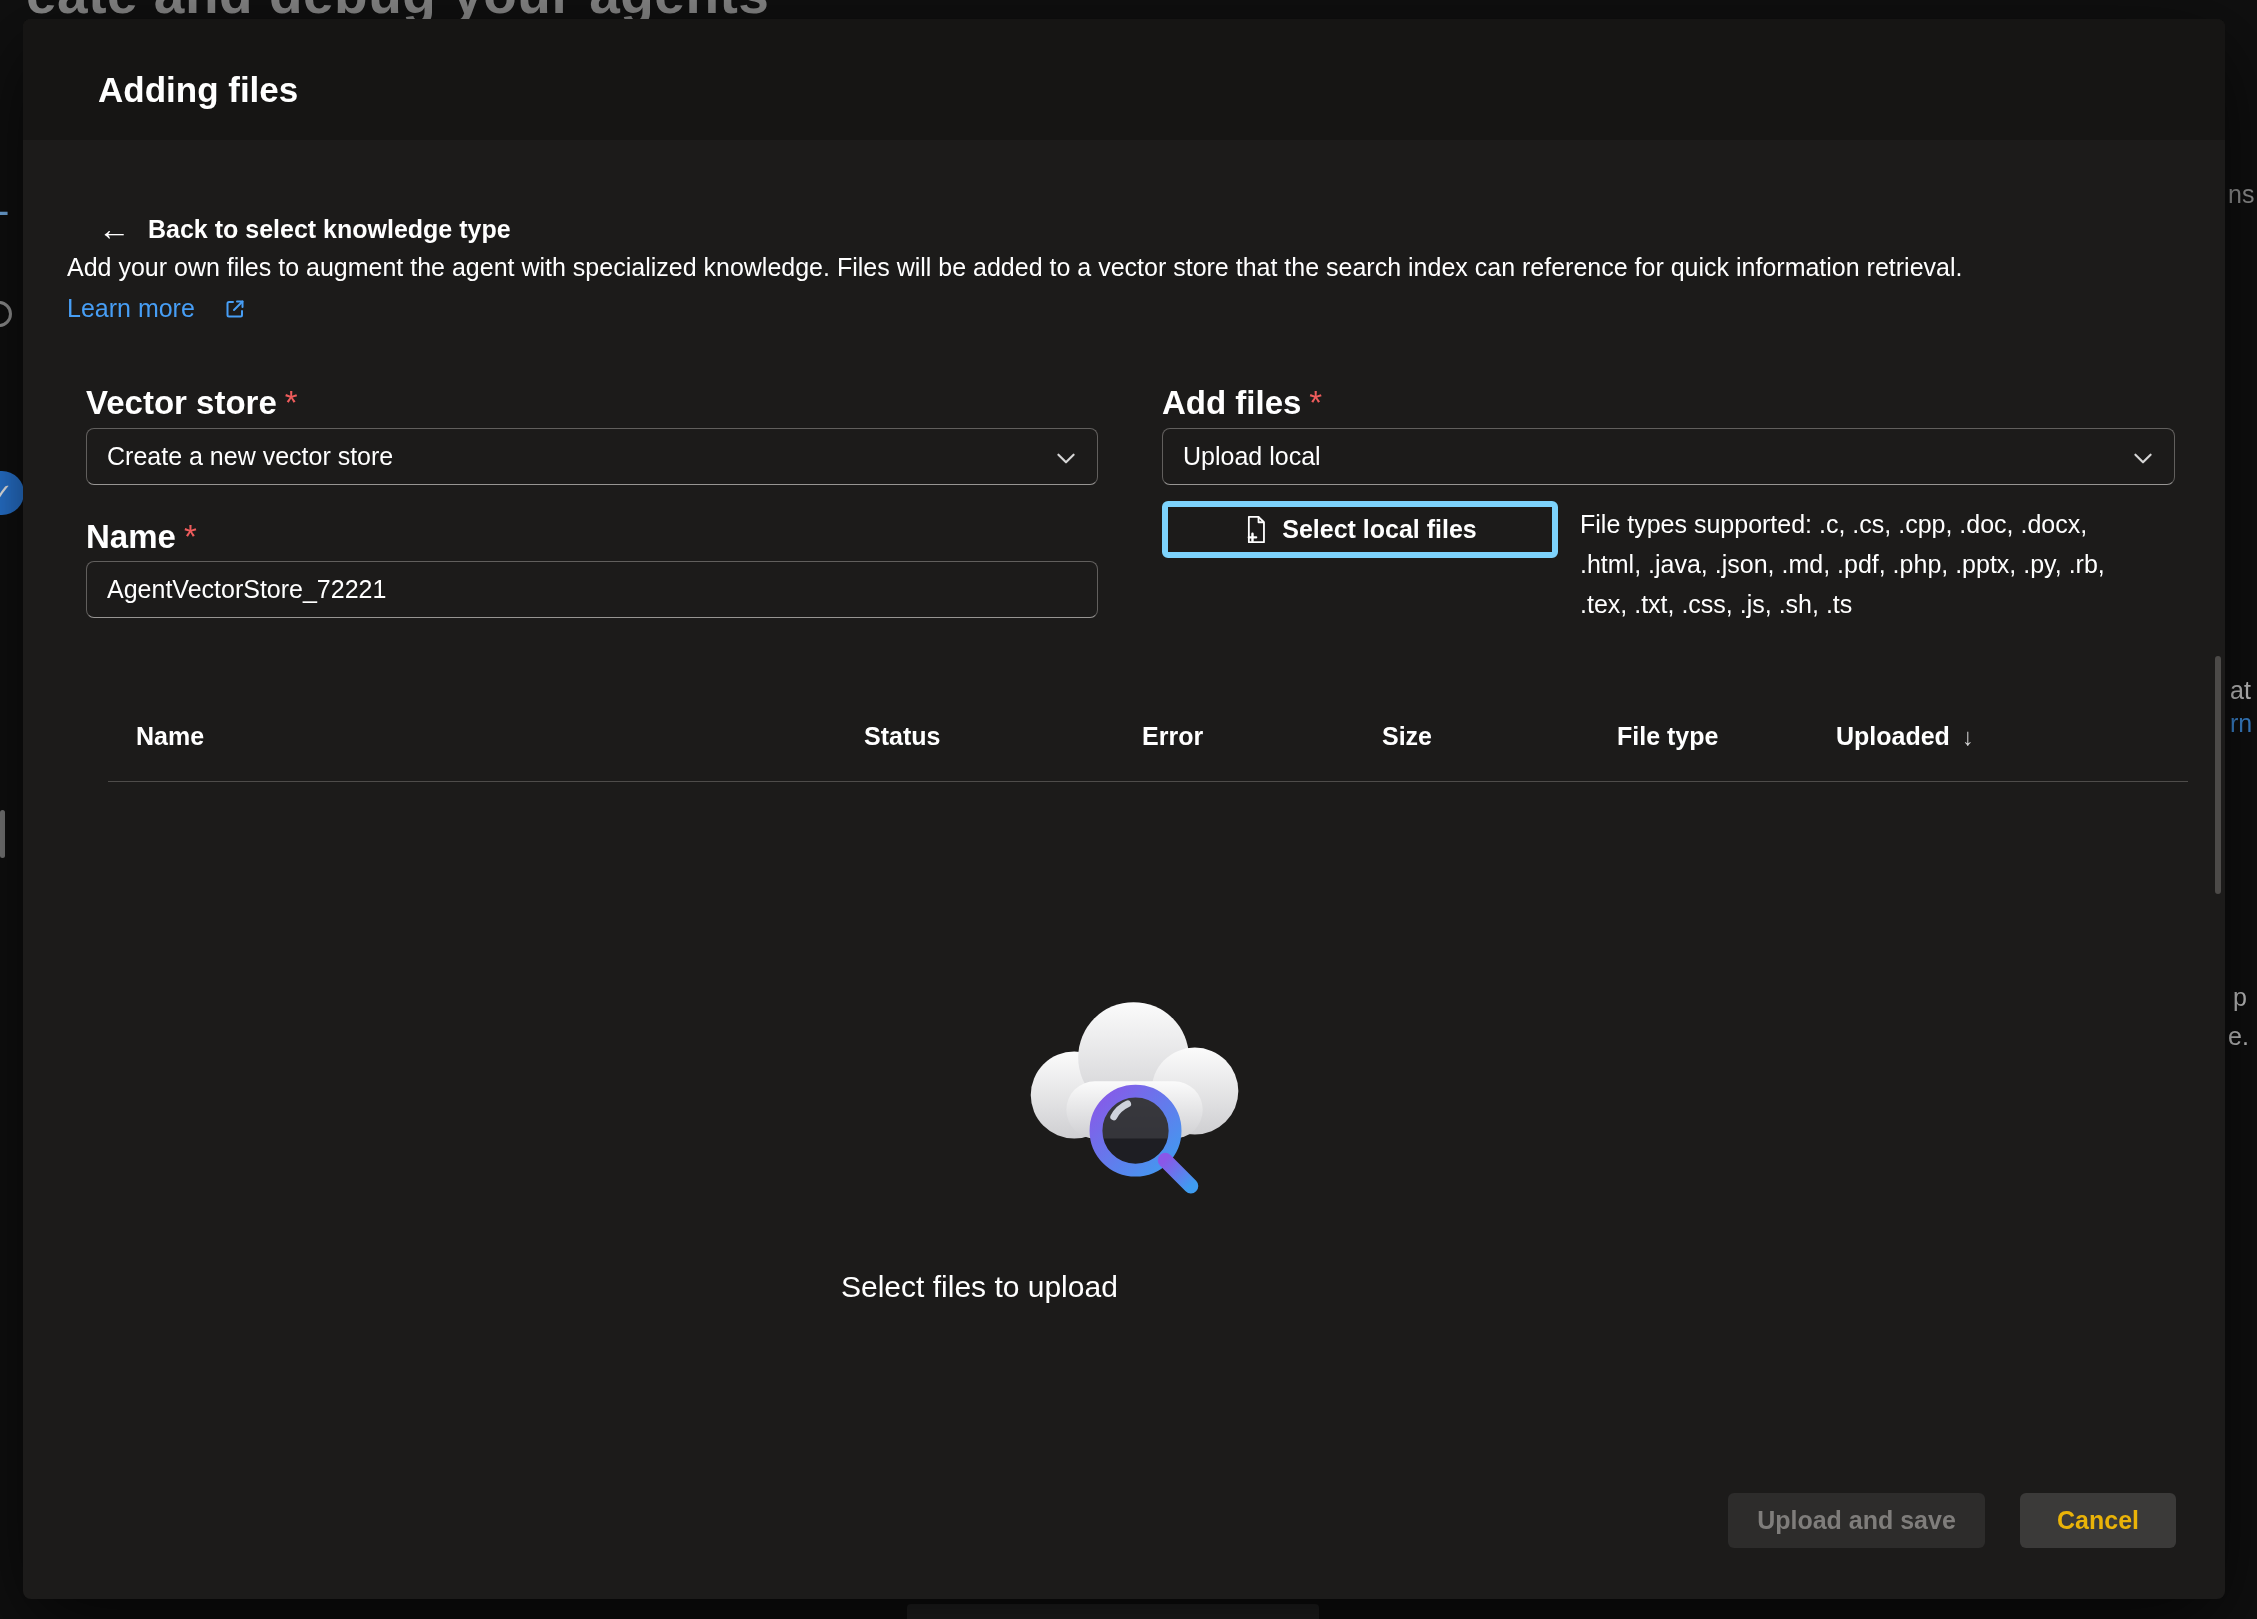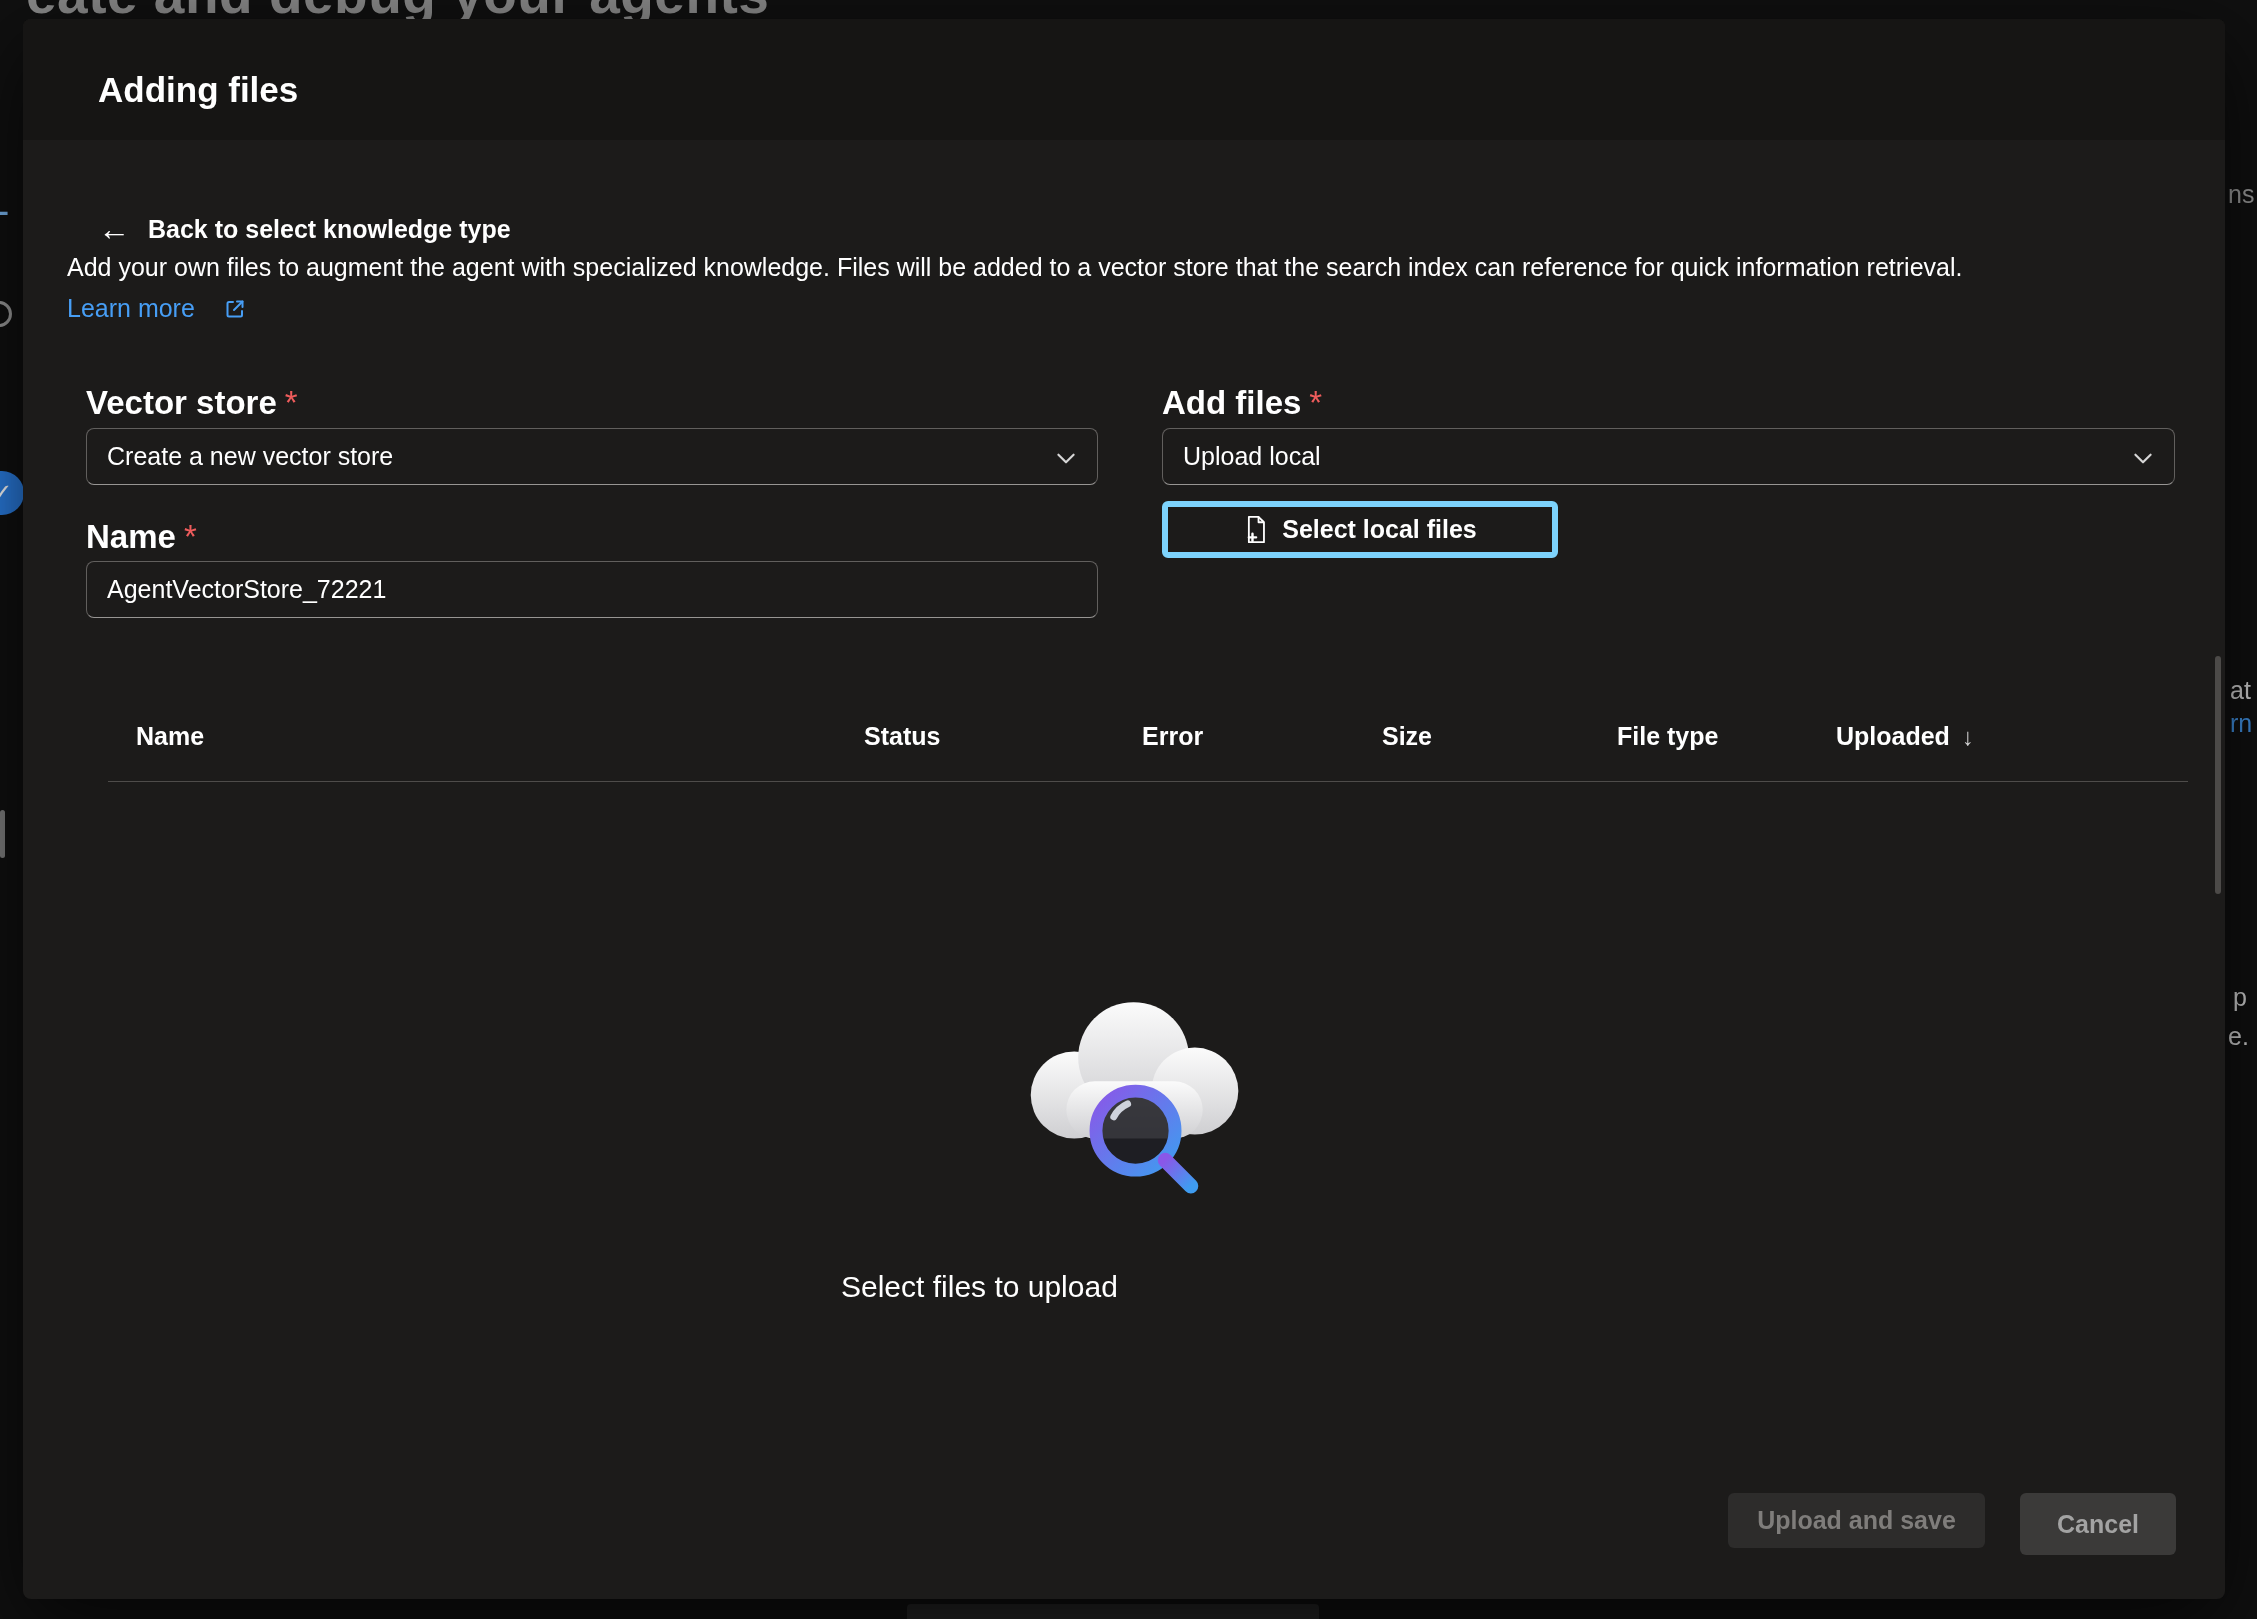--- a/index.html
+++ b/index.html
@@ -127,22 +127,22 @@
 
   #modal-scrollbar { position:absolute; left:2192px; top:637px; width:6px; height:238px;
     background:#4c4a48; border-radius:3px; cursor:pointer; }
 
   button { font-family:"Liberation Sans", sans-serif; border:none; cursor:pointer; }
   #upload-save-btn {
     position:absolute; left:1705px; top:1474px; width:257px; height:55px;
     background:#2d2c2b; color:#7f7d7b; font-size:25px; font-weight:600; border-radius:6px;
   }
   #cancel-btn {
-    position:absolute; left:1997px; top:1474px; width:156px; height:62px;
-    background:#3b3a39; color:#a3a3a3; font-size:25px; font-weight:600; border-radius:6px;
+    position:absolute; left:1997px; top:1474px; width:156px; height:55px;
+    background:#3b3a39; color:#eab308; font-size:25px; font-weight:600; border-radius:6px;
   }
 </style>
 </head>
 <body>
 
 <div>
   <div class="clip" id="bg-heading-clip">
     <span id="bg-heading">eate and debug your agents</span>
   </div>
   <div class="clip" id="bg-plus-clip">
@@ -214,20 +214,25 @@
 
   <button id="select-files-btn">
     <svg width="25" height="29" viewBox="0 0 20 24" fill="none" stroke="#ffffff" stroke-width="1.5" stroke-linejoin="round">
       <path d="M4.5 1.5h8l4.5 4.5v16.5H4.5z"></path>
       <path d="M12.5 1.5v4.5H17"></path>
       <path d="M7.5 15.5v6M4.5 18.5h6" stroke-width="2" stroke-linecap="round"></path>
     </svg>
     <span>Select local files</span>
   </button>
 
+  <div id="file-types">
+    <span>File types supported: .c, .cs, .cpp, .doc, .docx,</span>
+    <span>.html, .java, .json, .md, .pdf, .php, .pptx, .py, .rb,</span>
+    <span>.tex, .txt, .css, .js, .sh, .ts</span>
+  </div>
 
   <div class="th" id="th-name">Name</div>
   <div class="th" id="th-status">Status</div>
   <div class="th" id="th-error">Error</div>
   <div class="th" id="th-size">Size</div>
   <div class="th" id="th-filetype">File type</div>
   <div class="th" id="th-uploaded">
     <span>Uploaded</span>
     <span class="sort">↓</span>
   </div>

